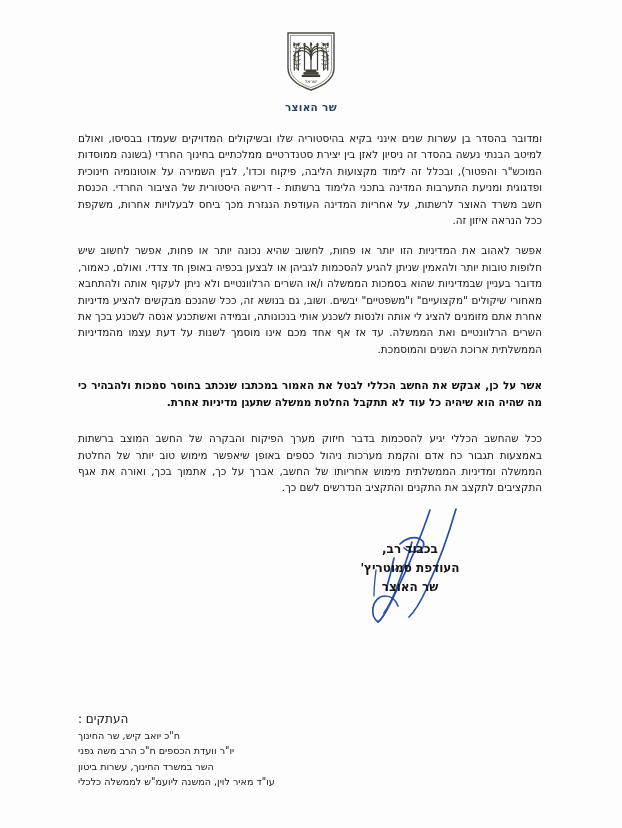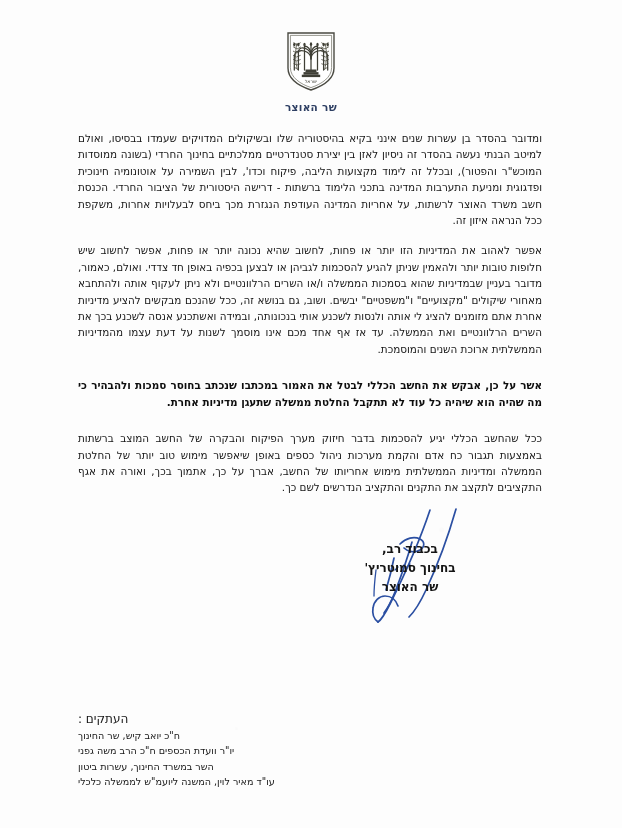--- a/index.html
+++ b/index.html
@@ -207,21 +207,21 @@
         <path d="M40 114 C36 111 34 106 35 100 C36 93 41 88 47 88 C53 88 58 92 60 98"></path>
         <path d="M62 36 C68 30 76 28 82 31 C87 33.5 87 39 82 42 C77 45 70 44 66 40"></path>
       </g>
       <g fill="none" stroke="#2b4fa2" stroke-width="1.3" stroke-linecap="round">
         <path d="M38 62 C37 70 36 80 36 88"></path>
         <path d="M57 62 L60 59 M63 60 L66 57 M69 59 L72 56"></path>
       </g>
     </svg>
     <div class="sign-lines">
       <div class="sign-line regards">בכבוד רב,</div>
-      <div class="sign-line name">בחינוך סמוטריץ'</div>
+      <div class="sign-line name">העודפת סמוטריץ'</div>
       <div class="sign-line role">שר האוצר</div>
     </div>
   </div>
 
   <div class="copies">
     <div class="copies-title">העתקים :</div>
     <ul class="copies-list">
       <li class="copies-item">ח"כ יואב קיש, שר החינוך</li>
       <li class="copies-item">יו"ר וועדת הכספים ח"כ הרב משה גפני</li>
       <li class="copies-item">השר במשרד החינוך, עשרות ביטון</li>

